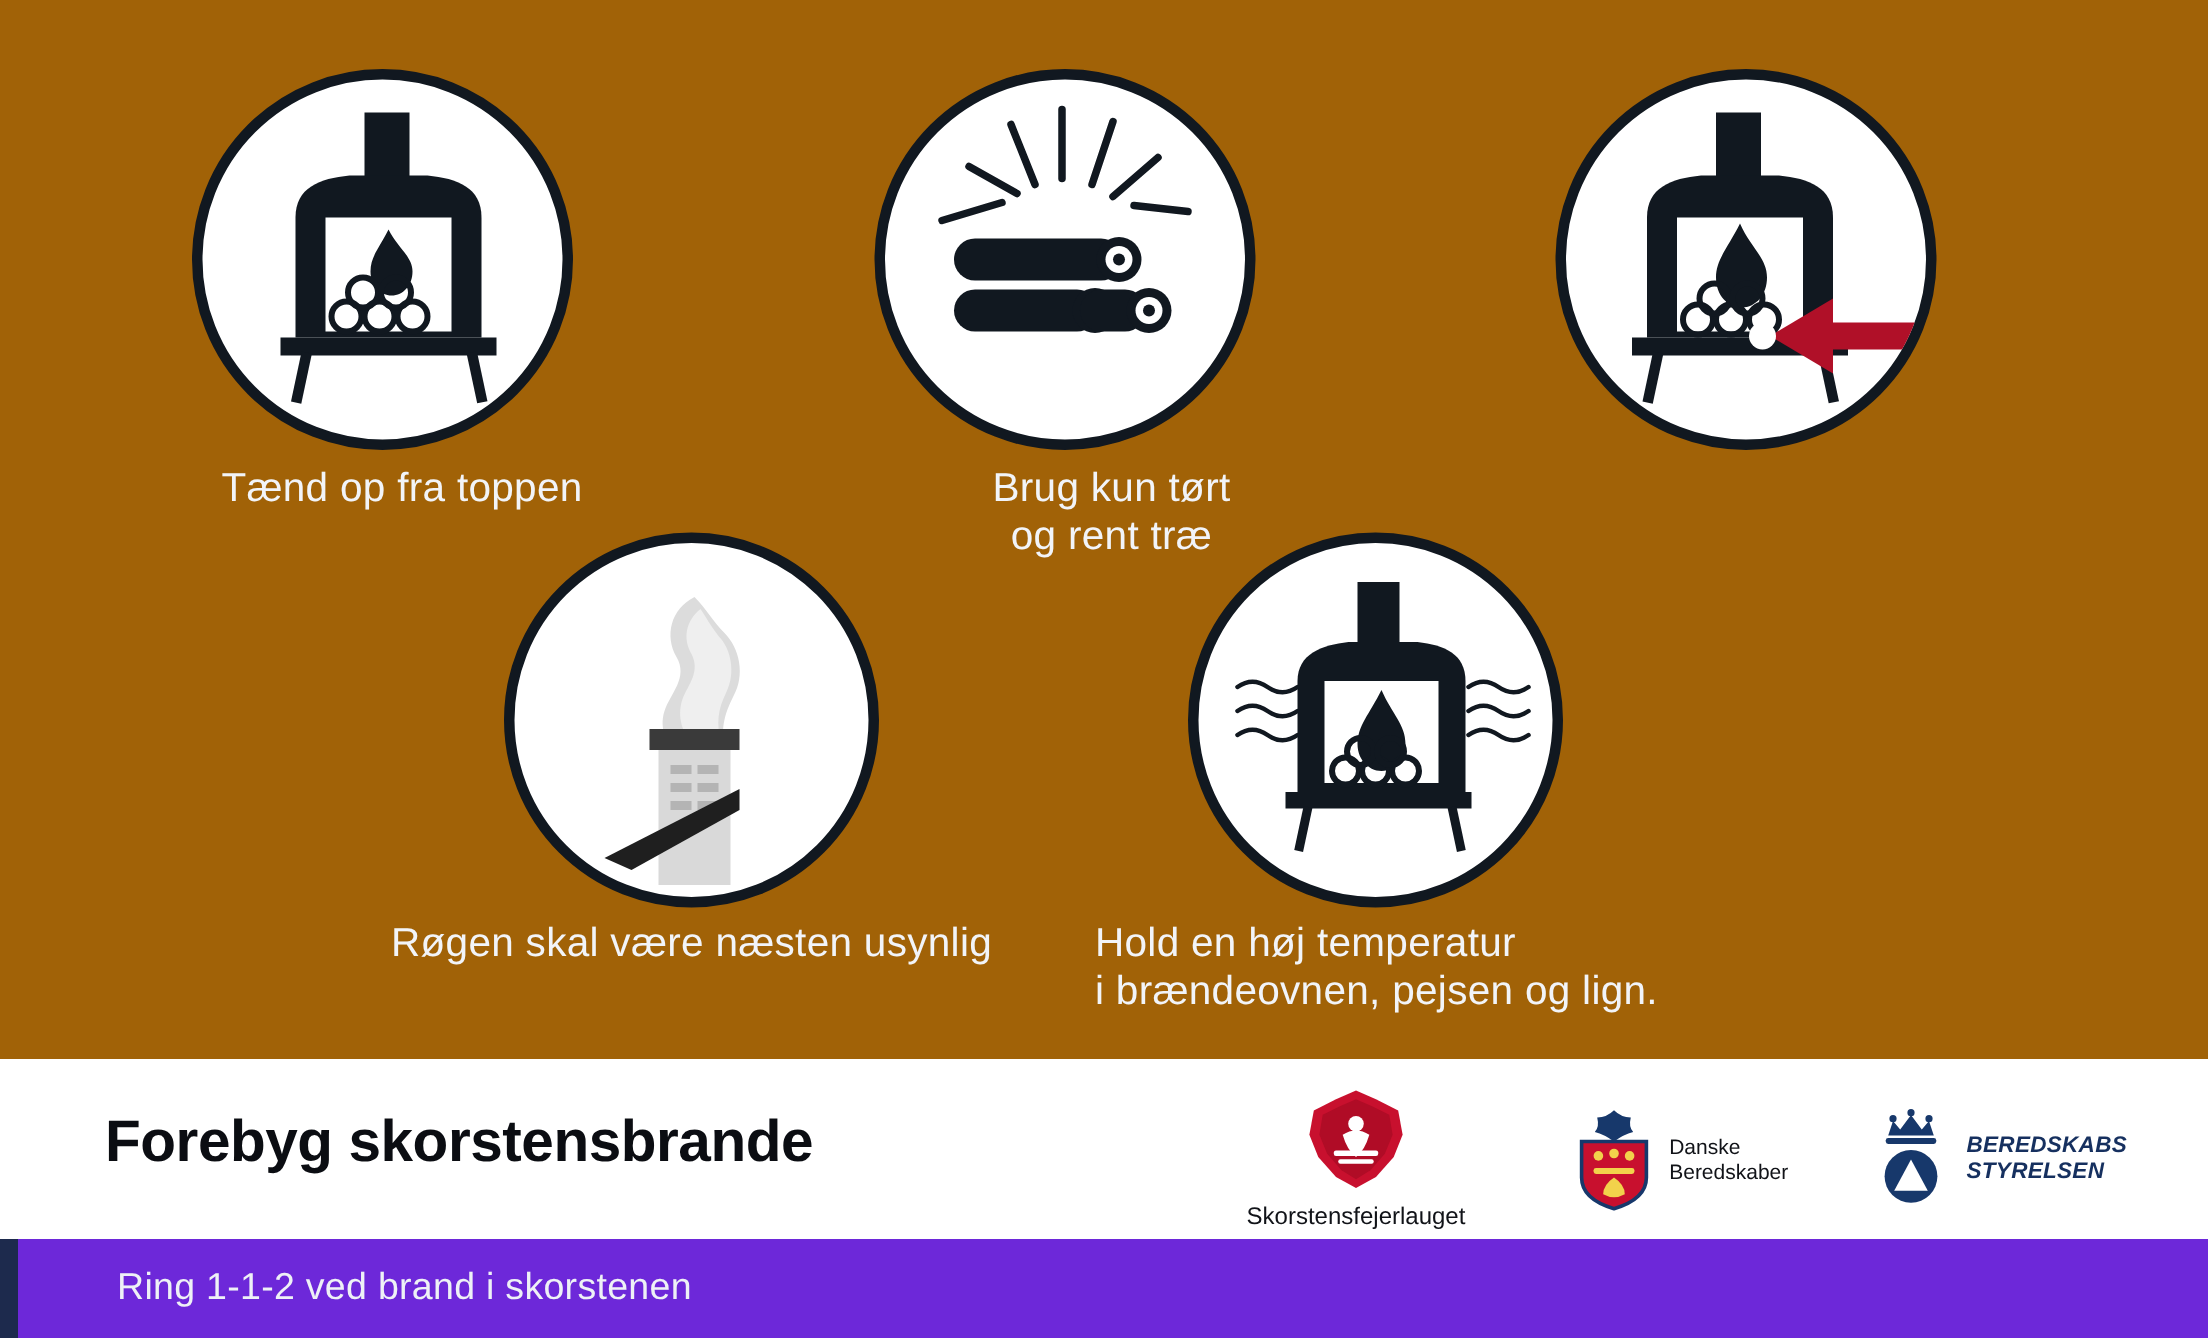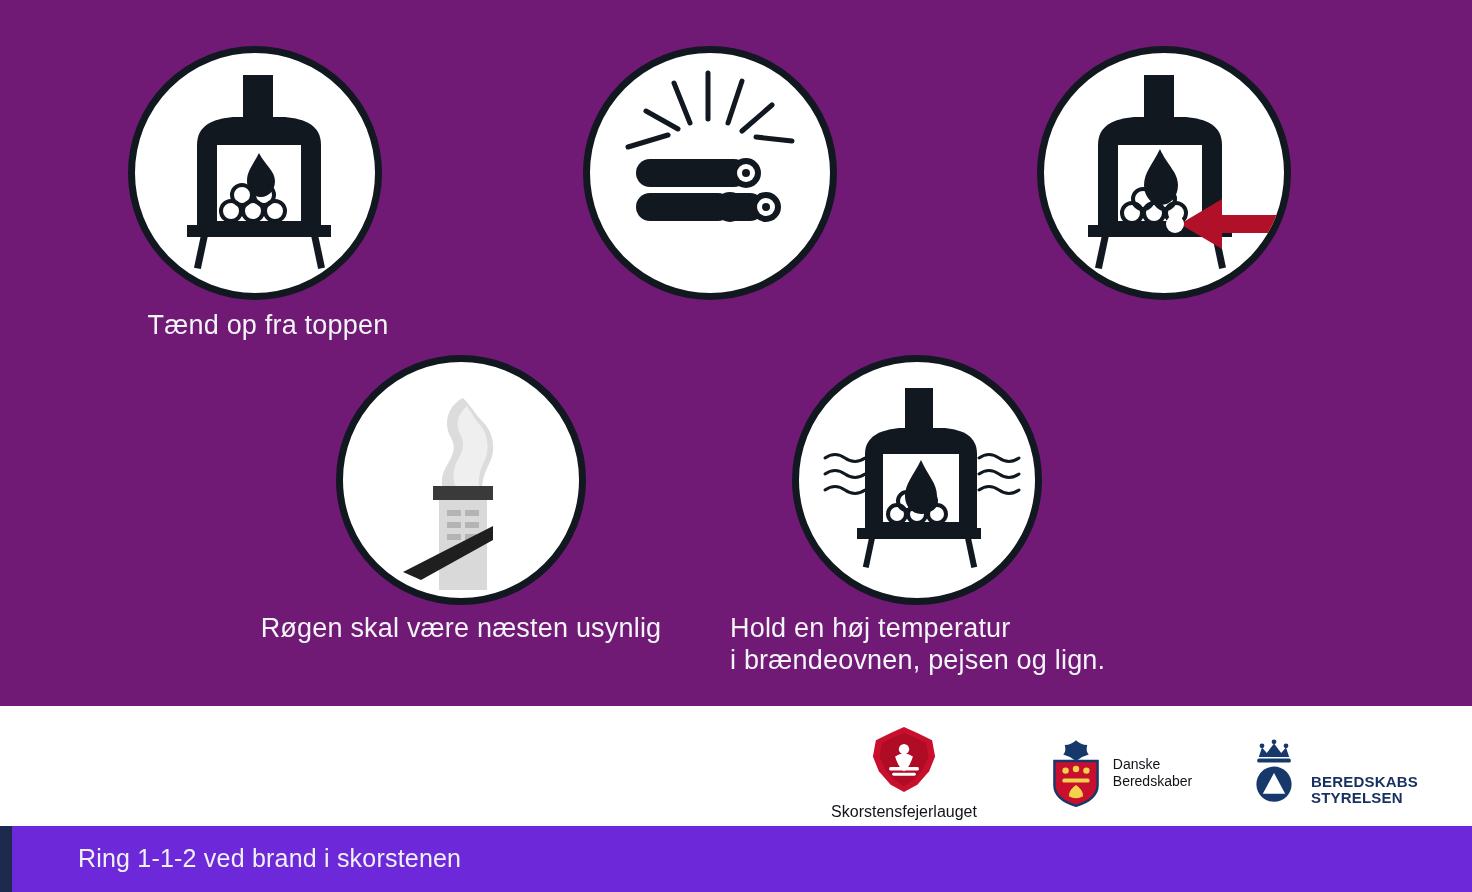--- a/index.html
+++ b/index.html
@@ -13,21 +13,21 @@
     position: relative;
     width: 1472px; height: 892px;
     background: #1d2a4d;
   }
 
   
   #graphic-area {
     position: absolute;
     left: 0; top: 0;
     width: 1472px; height: 706px;
-    background: #701a75;
+    background: #a16207;
   }
 
   .step {
     position: absolute;
   }
   .circle {
     position: relative;
     border-radius: 50%;
     background: #ffffff;
     border: 7px solid #111820;
@@ -187,20 +187,22 @@
           <circle cx="140" cy="154" r="15" fill="#111820"></circle>
           <circle cx="140" cy="154" r="9" fill="#ffffff"></circle>
           <circle cx="140" cy="154" r="4" fill="#111820"></circle>
 
           <rect x="130" y="140" width="44" height="28" rx="14" fill="#111820"></rect>
           <circle cx="176" cy="154" r="15" fill="#111820"></circle>
           <circle cx="176" cy="154" r="9" fill="#ffffff"></circle>
           <circle cx="176" cy="154" r="4" fill="#111820"></circle>
         </svg>
       </div>
+      <div class="step-label">Brug kun tørt
+og rent træ</div>
     </div>
 
     <div class="step" id="step-3">
       <div class="circle">
         <svg viewBox="0 0 240 240" width="240" height="240">
           <rect x="100" y="22" width="30" height="48" fill="#111820"></rect>
           <path d="M54 92 C54 72 70 66 90 64 L142 64 C162 66 178 72 178 92 L178 172 L54 172 Z" fill="#111820"></path>
           <rect x="74" y="92" width="84" height="76" fill="#ffffff"></rect>
           <path d="M116 96 C108 112 100 120 100 132 C100 144 108 152 117 152 C127 152 134 143 134 132 C134 119 123 112 116 96 Z" fill="#111820"></path>
           <circle cx="88" cy="160" r="10" fill="none" stroke="#111820" stroke-width="4"></circle>
@@ -274,20 +276,21 @@
             <path d="M180 128 q10 -7 20 0 t20 0"></path>
           </g>
         </svg>
       </div>
       <div class="step-label">Hold en høj temperatur
 i brændeovnen, pejsen og lign.</div>
     </div>
   </div>
 
   <div id="footer-band">
+    <div id="footer-title">Forebyg skorstensbrande</div>
 
     <div class="logo" id="logo-skorstensfejerlauget">
       <svg viewBox="0 0 100 100" width="74" height="74">
         <polygon points="50,4 68,12 88,22 92,44 84,64 68,82 50,92 32,82 16,64 8,44 12,22 32,12" fill="#c8102e"></polygon>
         <polygon points="50,12 64,18 80,26 83,44 76,61 63,76 50,84 37,76 24,61 17,44 20,26 36,18" fill="#b00c26"></polygon>
         <g fill="#ffffff">
           <circle cx="50" cy="34" r="7"></circle>
           <path d="M38 44 q12 -8 24 0 q-4 14 -12 20 q-8 -6 -12 -20 Z"></path>
           <rect x="30" y="58" width="40" height="5" rx="2"></rect>
           <rect x="34" y="66" width="32" height="4" rx="2"></rect>
@@ -310,21 +313,21 @@
           </g>
         </svg>
         <div>
           <div class="logo-caption-inline">Danske</div>
           <div class="logo-caption-inline">Beredskaber</div>
         </div>
       </div>
     </div>
 
     <div class="logo" id="logo-beredskabsstyrelsen">
-      <div style="display:flex; align-items:flex-end; gap:9px;">
+      <div style="display:flex; align-items:center; gap:9px;font-style:italic;">
         <svg viewBox="0 0 70 84" width="56" height="68">
 
           <g fill="#17386b">
             <path d="M16 22 l4 -12 l6 7 l9 -12 l9 12 l6 -7 l4 12 Z"></path>
             <circle cx="20" cy="8" r="3"></circle>
               <circle cx="35" cy="3" r="3"></circle>
               <circle cx="50" cy="8" r="3"></circle>
             <rect x="14" y="24" width="42" height="5" rx="2"></rect>
           </g>
 

